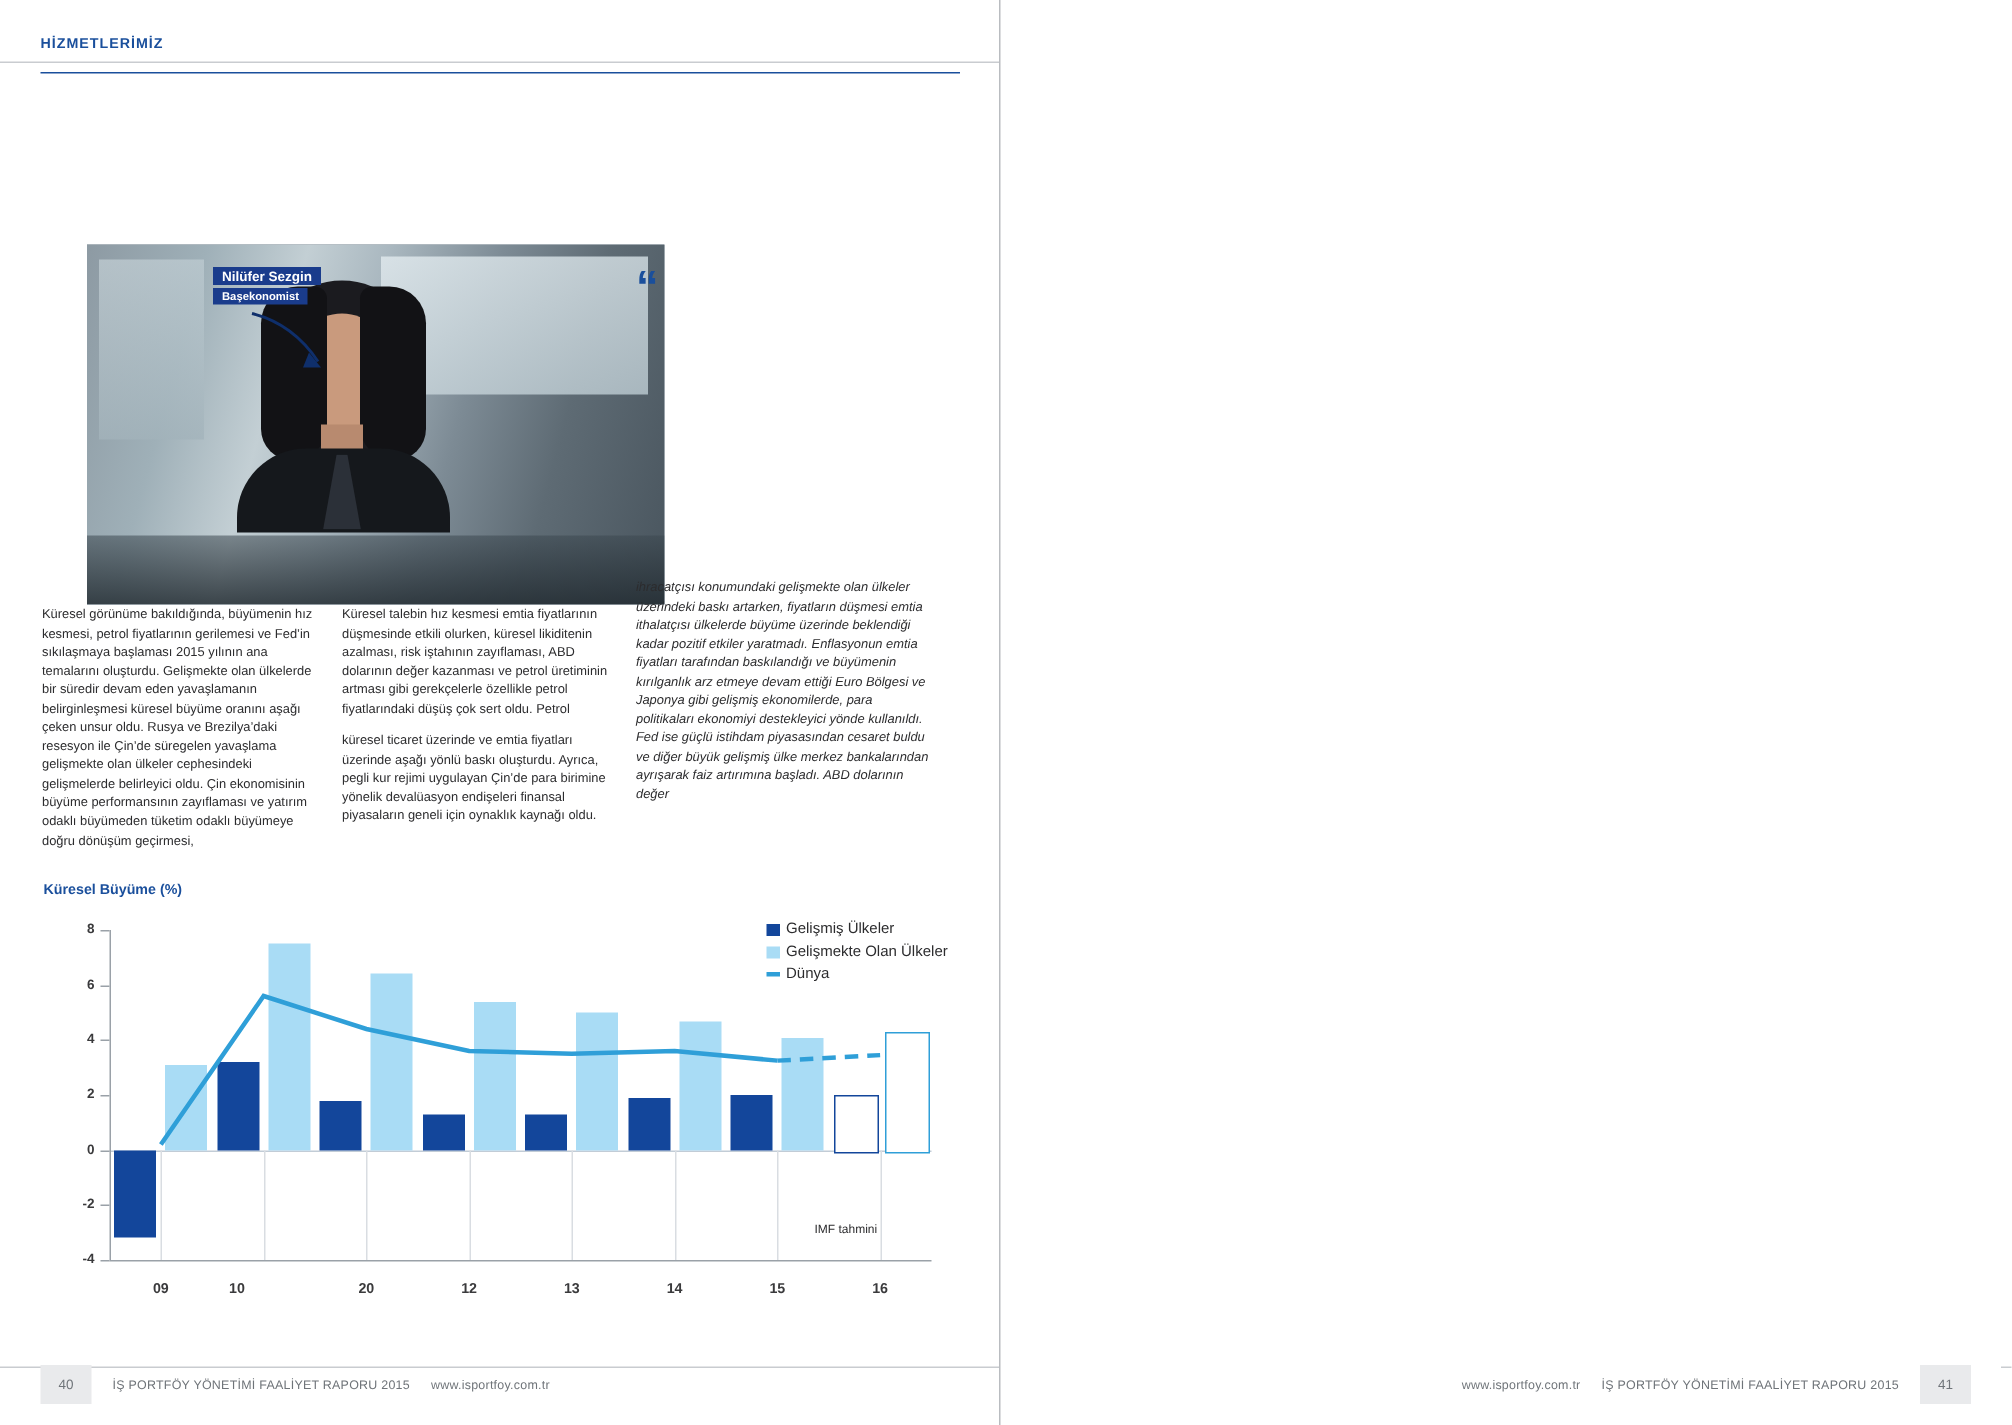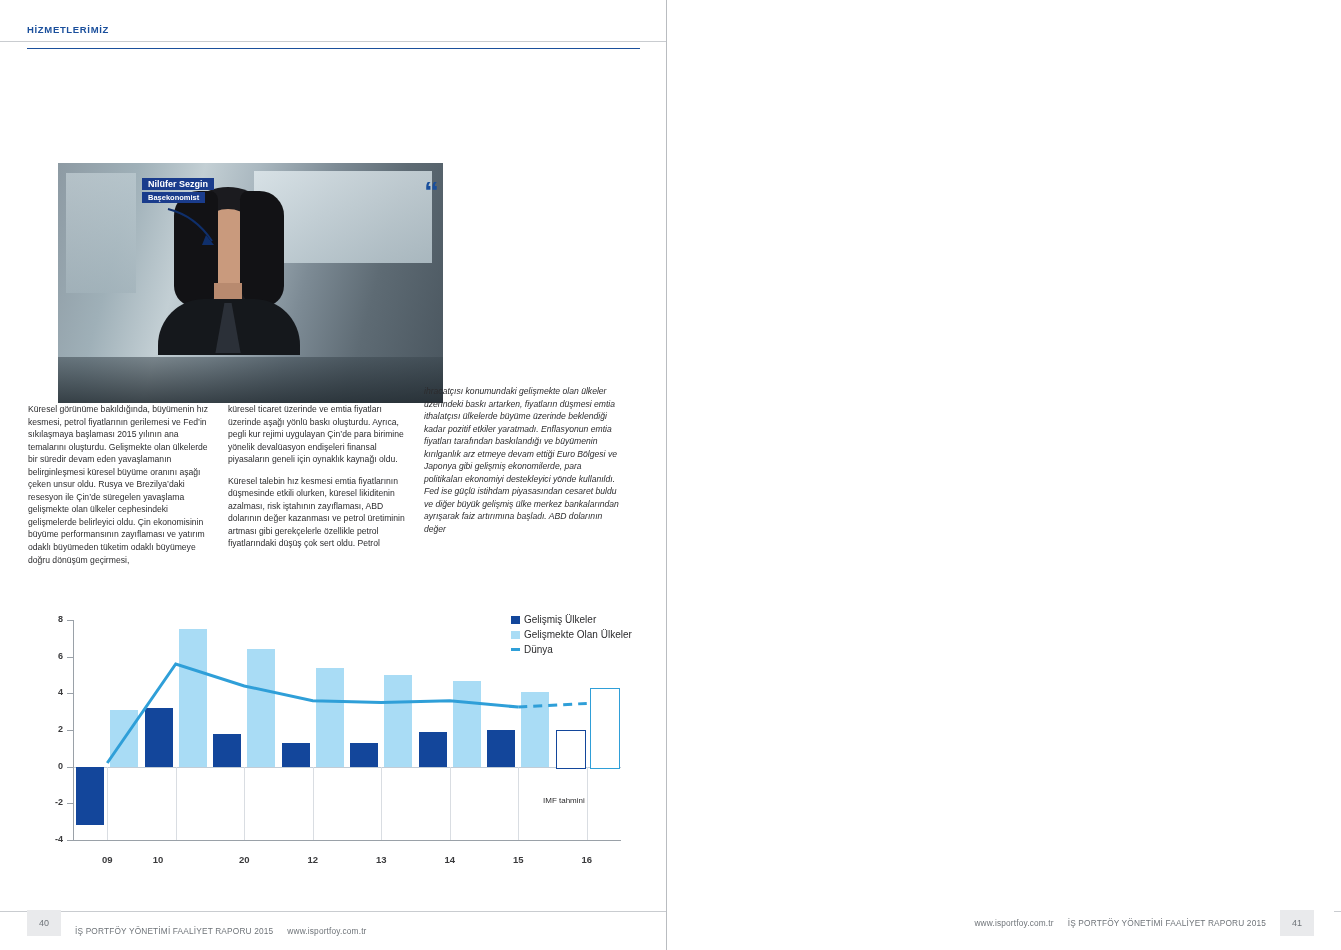--- a/index.html
+++ b/index.html
@@ -57,24 +57,24 @@
   .xlab{position:absolute;font-size:9.5px;font-weight:bold;color:#3a3a3c;text-align:center;}
   .bar{position:absolute;}
   .bar.dev{background:#13469b;}
   .bar.emg{background:#a9dcf5;}
   .bar.est-dev{background:#ffffff;border:1.2px solid #13469b;}
   .bar.est-emg{background:#ffffff;border:1.2px solid #2f9fd8;}
   .legend-bar{position:absolute;left:484px;top:24px;font-size:10px;color:#2c2c2e;line-height:1.5;}
   .legend-bar div{display:flex;align-items:center;gap:4px;white-space:nowrap;}
   .sw{display:inline-block;width:9px;height:8px;}
   .sw.line{height:3px;background:#2f9fd8;}
-  .imf-note{position:absolute;left:516px;top:186px;font-size:8px;color:#2c2c2e;}
+  .imf-note{position:absolute;left:516px;top:205px;font-size:8px;color:#2c2c2e;}
 
   .footer-rule{position:absolute;left:0;bottom:38px;width:666px;height:1px;background:#c9ccd0;}
-  .footer{position:absolute;left:27px;bottom:14px;display:flex;align-items:flex-end;gap:14px;}
+  .footer{position:absolute;left:27px;bottom:14px;display:flex;align-items:center;gap:14px;}
   .pageno{width:34px;height:26px;background:#e9eaec;display:flex;align-items:center;justify-content:center;font-size:9px;color:#6f7479;}
   .foot-t{font-size:8.3px;color:#6f7479;letter-spacing:.02em;}
   .footer-rule-r{position:absolute;left:667px;bottom:38px;width:674px;height:1px;background:#c9ccd0;}
   .footer-r{position:absolute;right:27px;bottom:14px;display:flex;align-items:center;gap:14px;}
   .pageno-r{width:34px;height:26px;background:#e9eaec;display:flex;align-items:center;justify-content:center;font-size:9px;color:#6f7479;}
 </style>
 </head>
 <body>
 
 <div class="spread">
@@ -108,28 +108,29 @@
     </div>
 
     <div class="pull">
       <div class="mark">“</div>
     </div>
 
     <div class="col lc1">
       <p>Küresel görünüme bakıldığında, büyümenin hız kesmesi, petrol fiyatlarının gerilemesi ve Fed’in sıkılaşmaya başlaması 2015 yılının ana temalarını oluşturdu. Gelişmekte olan ülkelerde bir süredir devam eden yavaşlamanın belirginleşmesi küresel büyüme oranını aşağı çeken unsur oldu. Rusya ve Brezilya’daki resesyon ile Çin’de süregelen yavaşlama gelişmekte olan ülkeler cephesindeki gelişmelerde belirleyici oldu. Çin ekonomisinin büyüme performansının zayıflaması ve yatırım odaklı büyümeden tüketim odaklı büyümeye doğru dönüşüm geçirmesi,</p>
     </div>
     <div class="col lc2">
+      <p>Küresel talebin hız kesmesi emtia fiyatlarının düşmesinde etkili olurken, küresel likiditenin azalması, risk iştahının zayıflaması, ABD dolarının değer kazanması ve petrol üretiminin artması gibi gerekçelerle özellikle petrol fiyatlarındaki düşüş çok sert oldu. Petrol</p>
       <p>küresel ticaret üzerinde ve emtia fiyatları üzerinde aşağı yönlü baskı oluşturdu. Ayrıca, pegli kur rejimi uygulayan Çin’de para birimine yönelik devalüasyon endişeleri finansal piyasaların geneli için oynaklık kaynağı oldu.</p>
-      <p>Küresel talebin hız kesmesi emtia fiyatlarının düşmesinde etkili olurken, küresel likiditenin azalması, risk iştahının zayıflaması, ABD dolarının değer kazanması ve petrol üretiminin artması gibi gerekçelerle özellikle petrol fiyatlarındaki düşüş çok sert oldu. Petrol</p>
     </div>
     <div class="col lc3">
       <p>ihracatçısı konumundaki gelişmekte olan ülkeler üzerindeki baskı artarken, fiyatların düşmesi emtia ithalatçısı ülkelerde büyüme üzerinde beklendiği kadar pozitif etkiler yaratmadı. Enflasyonun emtia fiyatları tarafından baskılandığı ve büyümenin kırılganlık arz etmeye devam ettiği Euro Bölgesi ve Japonya gibi gelişmiş ekonomilerde, para politikaları ekonomiyi destekleyici yönde kullanıldı. Fed ise güçlü istihdam piyasasından cesaret buldu ve diğer büyük gelişmiş ülke merkez bankalarından ayrışarak faiz artırımına başladı. ABD dolarının değer</p>
     </div>
 
     <div class="chart-bar">
+      <div class="chart-title">Küresel Büyüme (%)</div>
       <div class="bar-plot" id="barplot">
           <div class="ylab" style="top: 224px;">-4</div>
           <div style="position: absolute; left: 40px; width: 6px; height: 1px; background: rgb(154, 161, 168); top: 230px;"></div>
           <div class="ylab" style="top: 187.333px;">-2</div>
           <div style="position: absolute; left: 40px; width: 6px; height: 1px; background: rgb(154, 161, 168); top: 193.333px;"></div>
           <div class="ylab" style="top: 150.667px;">0</div>
           <div class="zeroline" style="top: 156.667px;"></div>
           <div style="position: absolute; left: 40px; width: 6px; height: 1px; background: rgb(154, 161, 168); top: 156.667px;"></div>
           <div class="ylab" style="top: 114px;">2</div>
           <div style="position: absolute; left: 40px; width: 6px; height: 1px; background: rgb(154, 161, 168); top: 120px;"></div>

